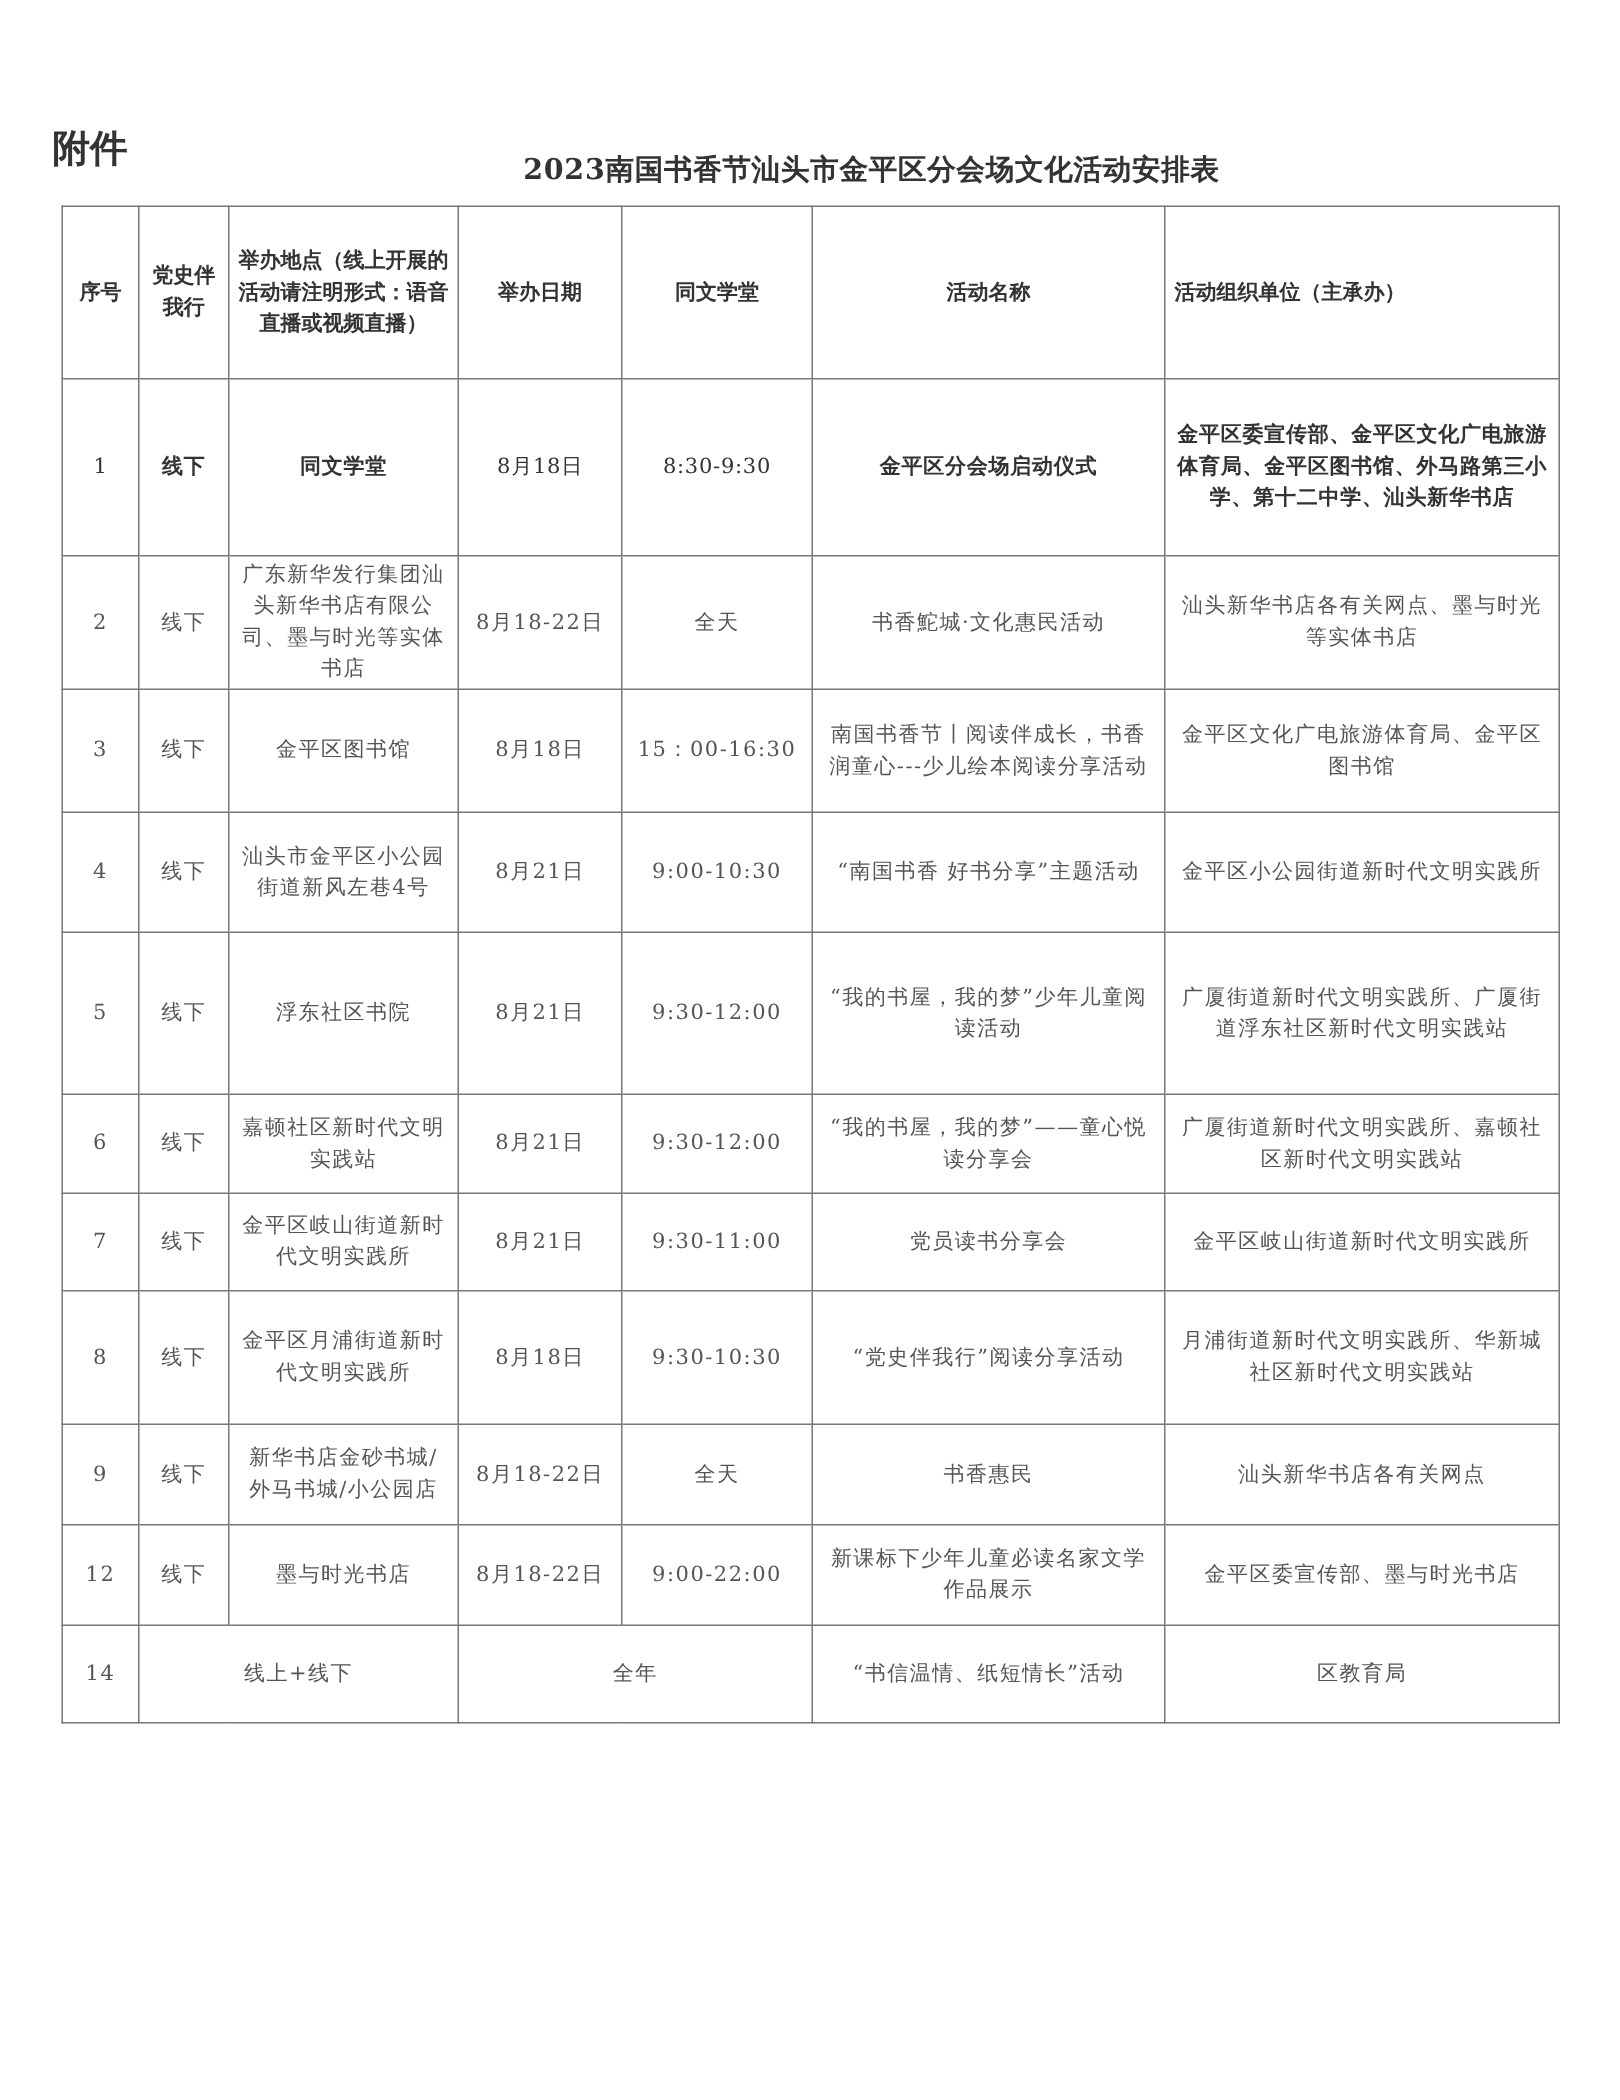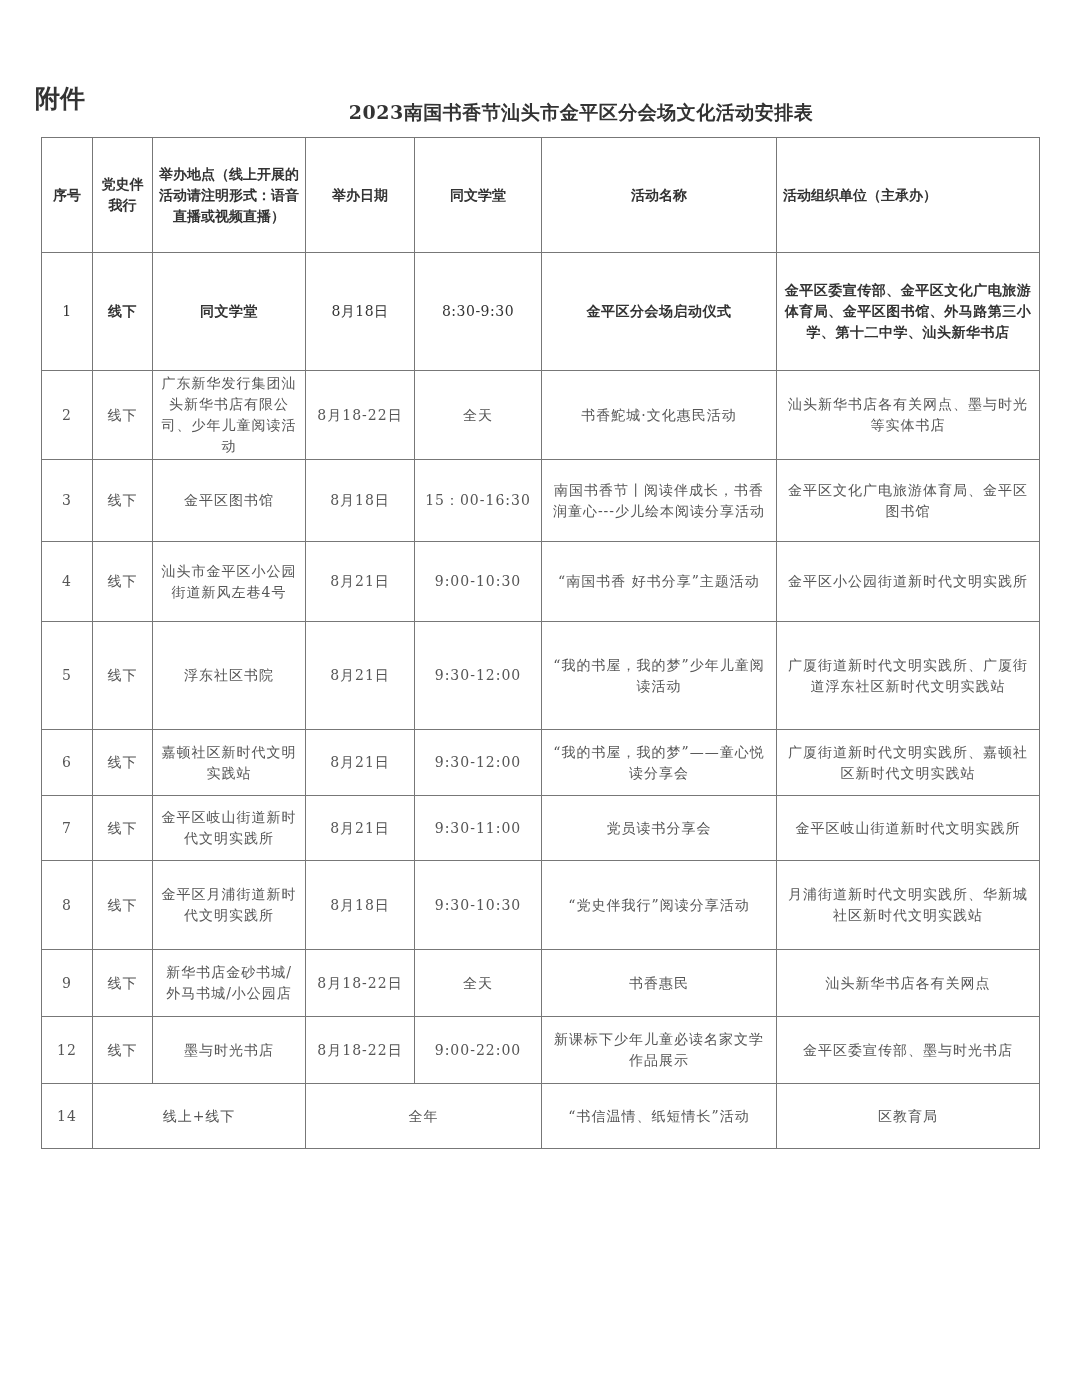--- a/index.html
+++ b/index.html
@@ -52,21 +52,21 @@
     <td>同文学堂</td>
     <td class="num">8月18日</td>
     <td class="num">8:30-9:30</td>
     <td>金平区分会场启动仪式</td>
     <td class="org1">金平区委宣传部、金平区文化广电旅游体育局、金平区图书馆、外马路第三小学、第十二中学、汕头新华书店</td>
   </tr>
 
   <tr style="height:83px">
     <td>2</td>
     <td>线下</td>
-    <td>广东新华发行集团汕头新华书店有限公司、少年儿童阅读活动</td>
+    <td>广东新华发行集团汕头新华书店有限公司、墨与时光等实体书店</td>
     <td>8月18-22日</td>
     <td>全天</td>
     <td>书香鮀城·文化惠民活动</td>
     <td>汕头新华书店各有关网点、墨与时光等实体书店</td>
   </tr>
 
   <tr style="height:82px">
     <td>3</td>
     <td>线下</td>
     <td>金平区图书馆</td>

